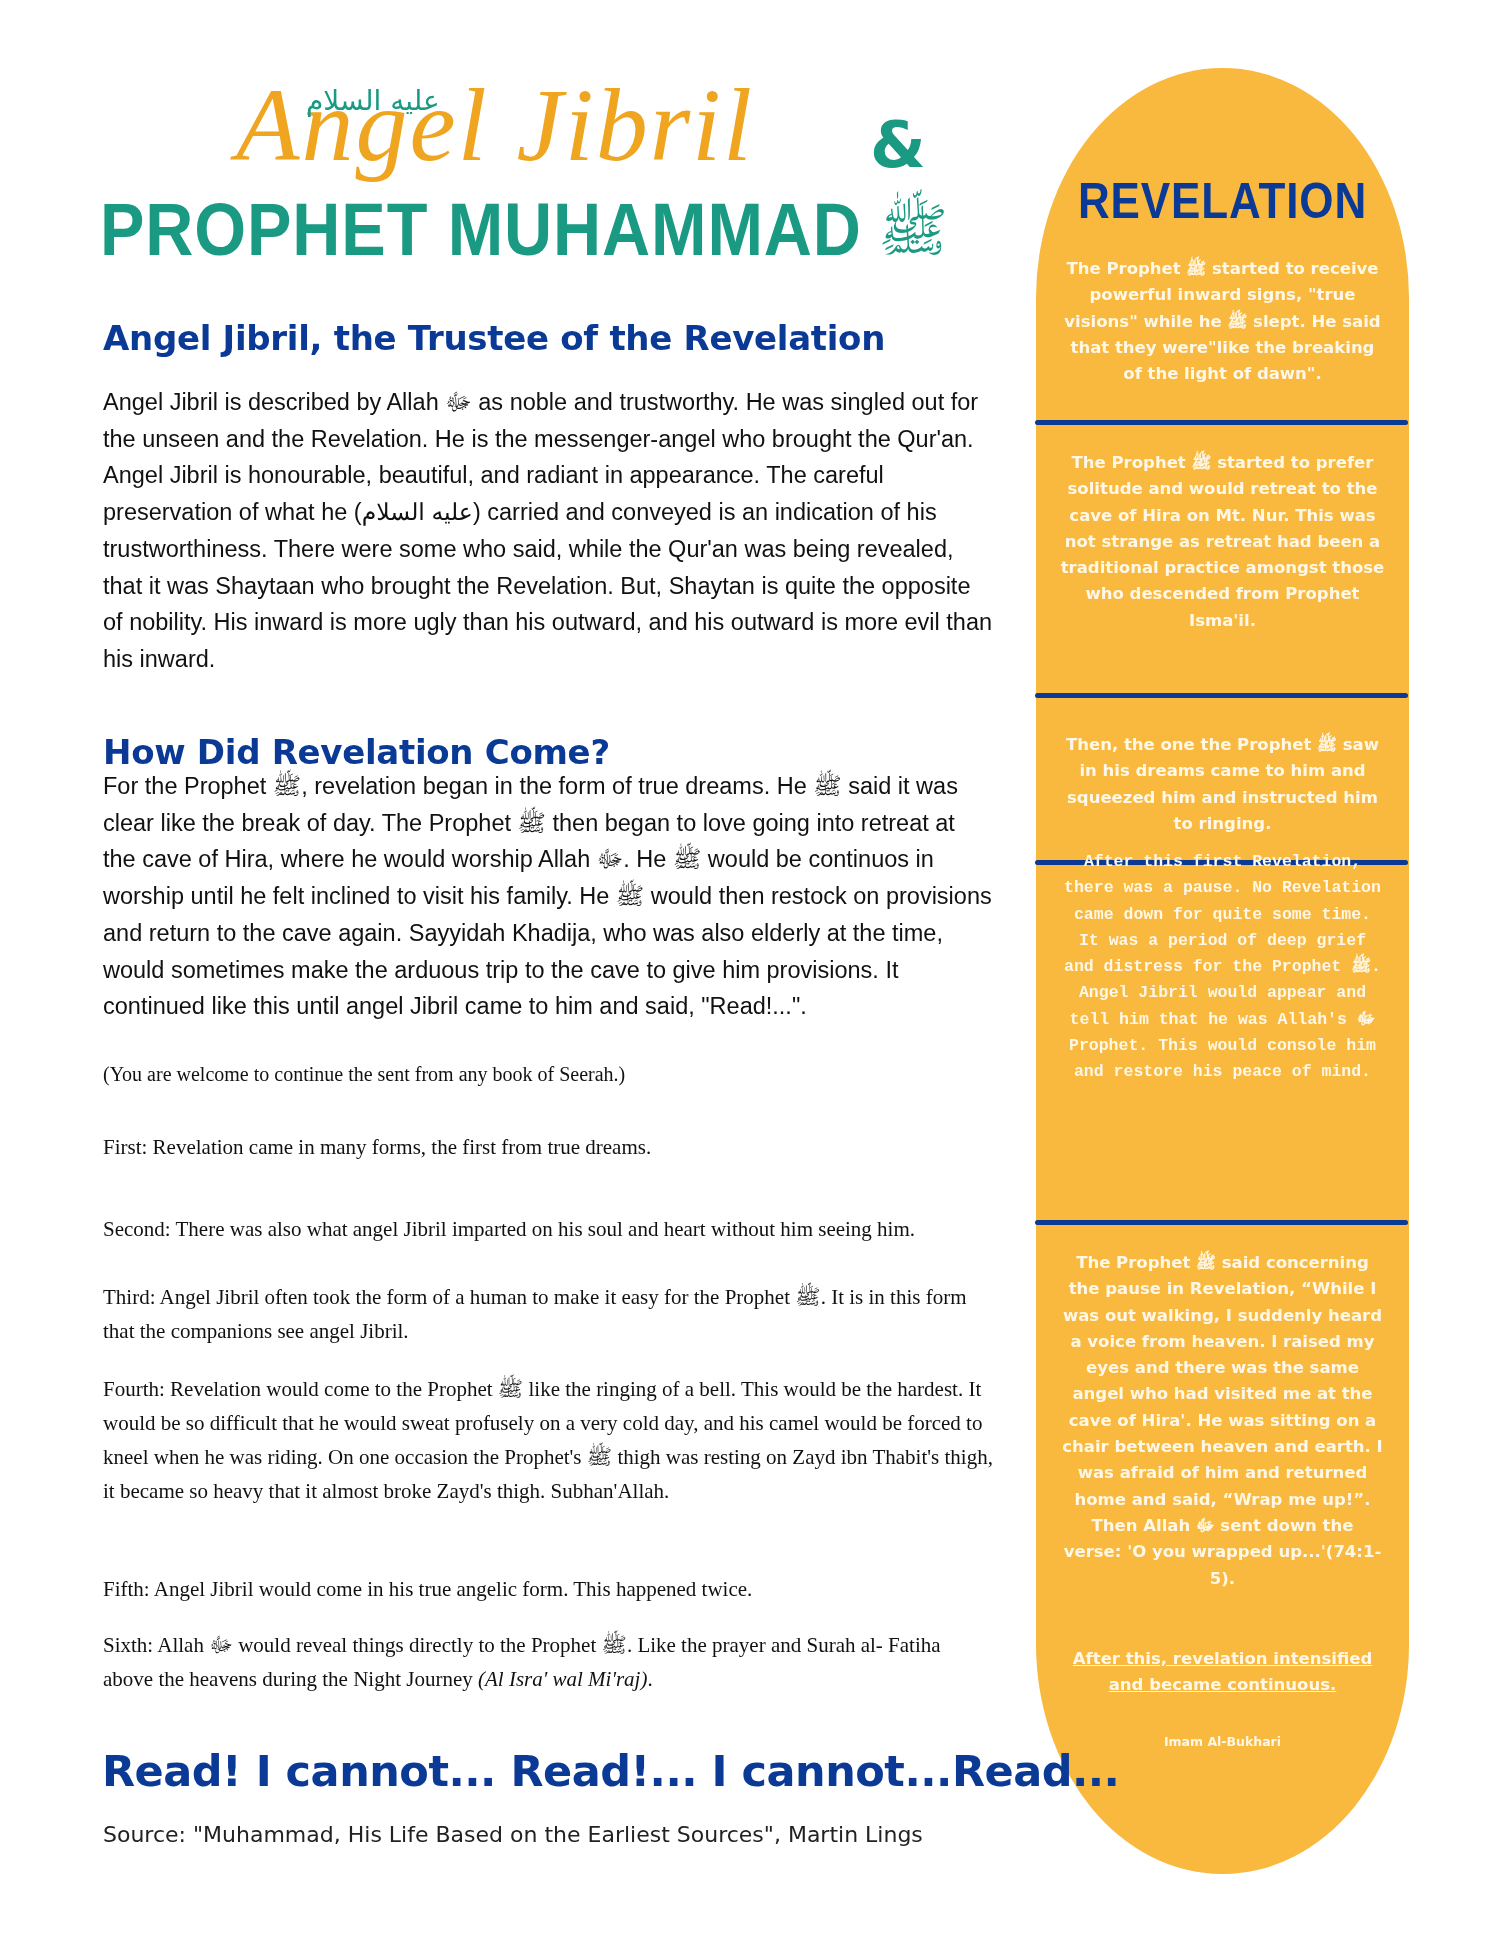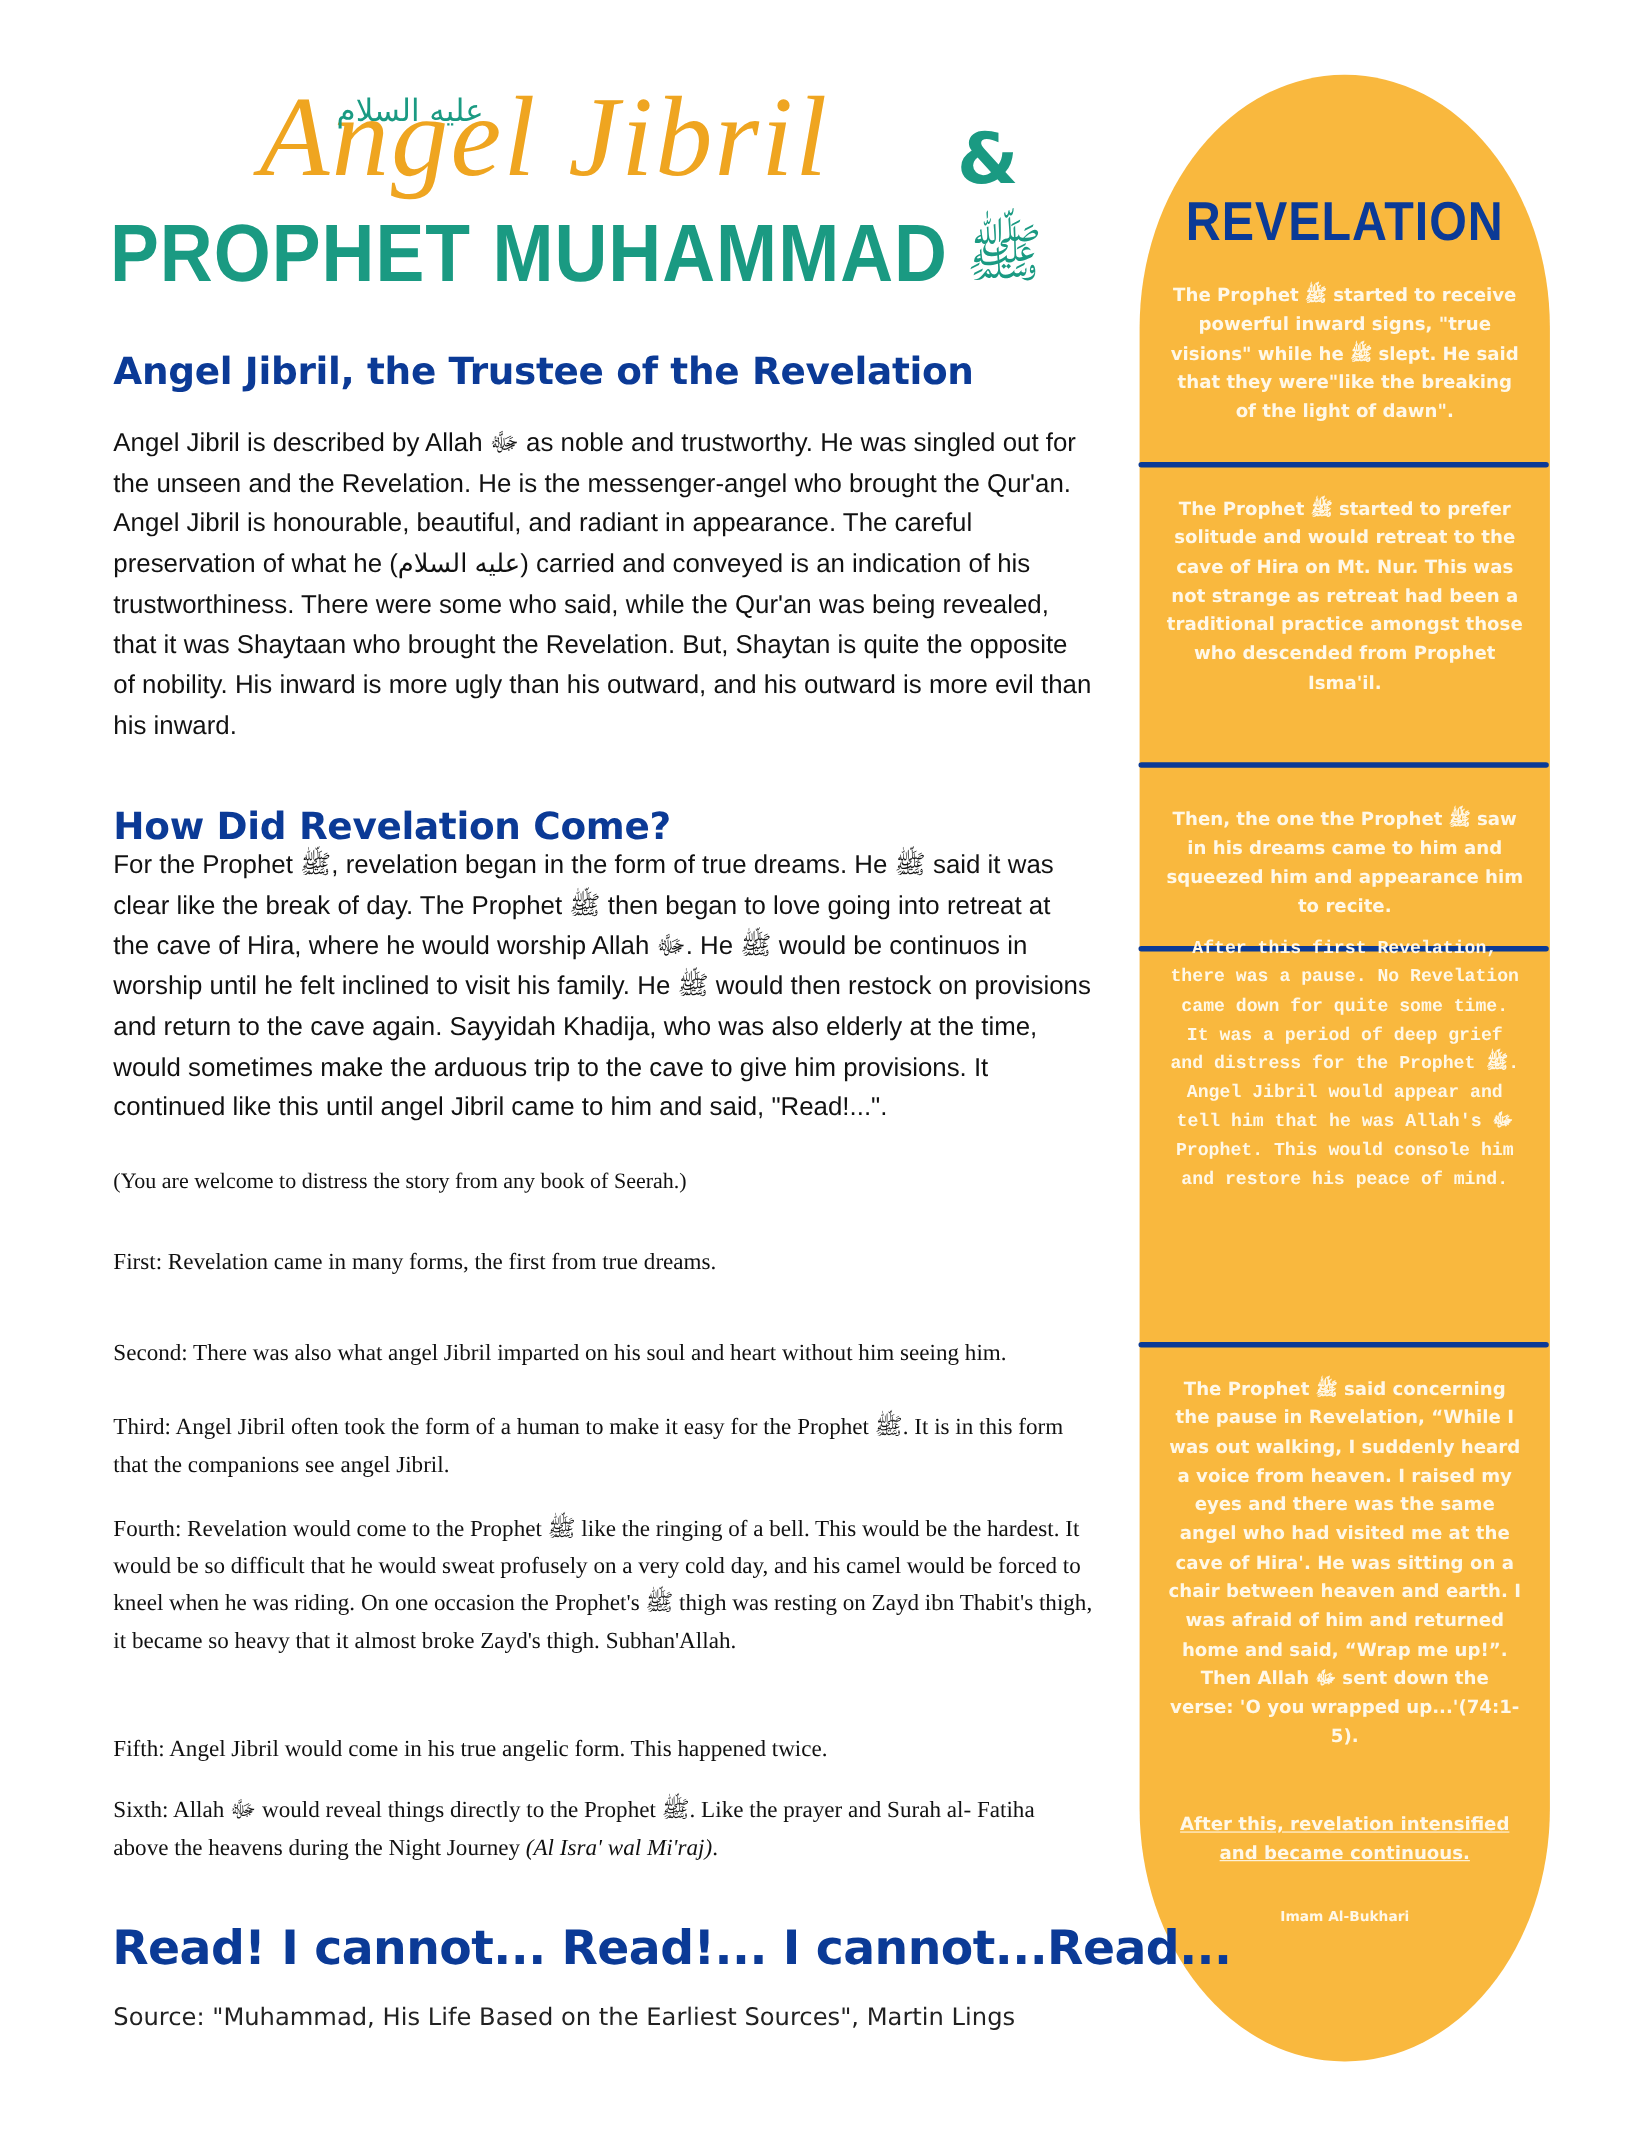--- a/index.html
+++ b/index.html
@@ -75,41 +75,41 @@
 <div class="abs title-arabic-top">عليه السلام</div>
 <div class="abs title-amp">&amp;</div>
 <div class="abs title-main">PROPHET MUHAMMAD</div>
 <div class="abs title-saw" style="font-size:58px; line-height:80px;">ﷺ</div>
 
 <div class="abs h2" style="top:318px;">Angel Jibril, the Trustee of the Revelation</div>
 <div class="abs para" style="top:384px;">Angel Jibril is described by Allah ﷻ as noble and trustworthy.  He was singled out for the unseen and the Revelation.  He is the messenger-angel who brought the Qur'an.  Angel Jibril is honourable, beautiful, and radiant in appearance. The careful preservation of what he (عليه السلام) carried and conveyed is an indication of his trustworthiness.  There were some who said, while the Qur'an was being revealed, that it was Shaytaan who brought the Revelation.  But, Shaytan is quite the opposite of nobility.  His inward is more ugly than his outward, and his outward is more evil than his inward.</div>
 
 <div class="abs h2" style="top:732px;">How Did Revelation Come?</div>
 <div class="abs para" style="top:768px;">For the Prophet ﷺ, revelation began in the form of true dreams.  He ﷺ said it was clear like the break of day.  The Prophet ﷺ then began to love going into retreat at the cave of Hira, where he would worship Allah ﷻ. He ﷺ would be continuos in worship until he felt inclined to visit his family.  He ﷺ would then restock on provisions and return to the cave again.  Sayyidah Khadija, who was also elderly at the time, would sometimes make the arduous trip to the cave to give him provisions.  It continued like this until angel Jibril came to him and said, "Read!...".</div>
-<div class="abs para-small" style="top:1062px;">(You are welcome to distress the story from any book of Seerah.)</div>
+<div class="abs para-small" style="top:1062px;">(You are welcome to continue the sent from any book of Seerah.)</div>
 
 <div class="abs list-item" style="top:1130px;">First: Revelation came in many forms, the first from true dreams.</div>
 <div class="abs list-item" style="top:1188px;margin-top:24px;">Second: There was also what angel Jibril imparted on his soul and heart without him seeing him.</div>
 <div class="abs list-item" style="top:1280px;">Third: Angel Jibril often took the form of a human to make it easy for the Prophet ﷺ.   It is in this form that the companions see angel Jibril.</div>
 <div class="abs list-item" style="top:1372px;">Fourth: Revelation would come to the Prophet ﷺ like the ringing of a bell.  This would be the hardest.  It would be so difficult that he would sweat profusely on a very cold day, and his camel would be forced to kneel when he was riding.  On one occasion the Prophet's ﷺ thigh was resting on Zayd ibn Thabit's thigh, it became so heavy that it almost broke Zayd's thigh.  Subhan'Allah.</div>
 <div class="abs list-item" style="top:1572px;">Fifth: Angel Jibril would come in his true angelic form.  This happened twice.</div>
 <div class="abs list-item" style="top:1628px;">
   <span>Sixth: Allah ﷻ would reveal things directly to the Prophet ﷺ.  Like the prayer and Surah al- Fatiha above the heavens during the Night Journey </span><i>(Al Isra' wal Mi'raj)</i><span>.</span>
 </div>
 
 <div class="abs pill"></div>
 <div class="abs pill-title">REVELATION</div>
 
 <div class="abs pill-text" style="top:256px;">The Prophet ﷺ started to receive powerful inward signs, "true visions" while he ﷺ slept. He said that they were"like the breaking of the light of dawn".</div>
 <div class="abs divider" style="top:420px;"></div>
 
 <div class="abs pill-text" style="top:450px;">The Prophet ﷺ started to prefer solitude and would retreat to the cave of Hira on Mt. Nur.  This was not strange as retreat had been a traditional practice amongst those who descended from Prophet Isma'il.</div>
 <div class="abs divider" style="top:693px;"></div>
 
-<div class="abs pill-text" style="top:732px;">Then, the one the Prophet ﷺ saw in his dreams came to him and squeezed him and appearance him to recite.</div>
+<div class="abs pill-text" style="top:732px;">Then, the one the Prophet ﷺ saw in his dreams came to him and squeezed him and instructed him to ringing.</div>
 <div class="abs divider" style="top:860px;"></div>
 
 <div class="abs pill-text" style="top:849px;font-family:Liberation Mono, monospace;">After this first Revelation, there was a pause.  No Revelation came down for quite some time.  It was a period of deep grief and distress for the Prophet ﷺ. Angel Jibril would appear and tell him that he was Allah's ﷻ Prophet. This would console him and restore his peace of mind.</div>
 <div class="abs divider" style="top:1220px;"></div>
 
 <div class="abs pill-text" style="top:1250px;">The Prophet ﷺ said concerning the pause in Revelation, “While I was out walking, I suddenly heard a voice from heaven. I raised my eyes and there was the same angel who had visited me at the cave of Hira'.  He was sitting on a chair between heaven and earth. I was afraid of him and returned home and said, “Wrap me up!”. Then Allah ﷻ sent down the verse: 'O you wrapped up...'(74:1-5).</div>
 <div class="abs pill-text" style="top:1646px;text-decoration:underline;">After this, revelation intensified and became continuous.</div>
 <div class="abs pill-attrib" style="top:1734px;">Imam Al-Bukhari</div>
 
 <div class="abs big-quote">Read! I cannot... Read!... I cannot...Read...</div>

